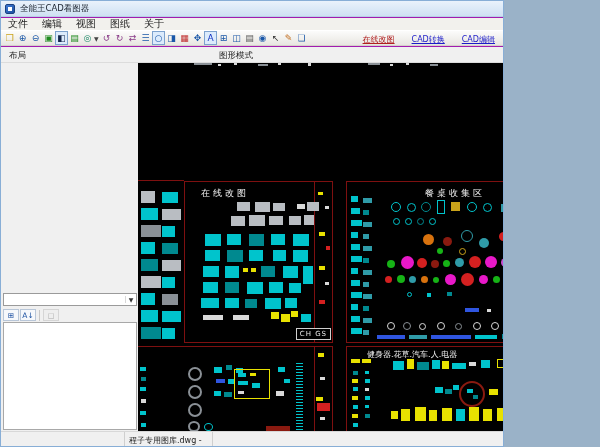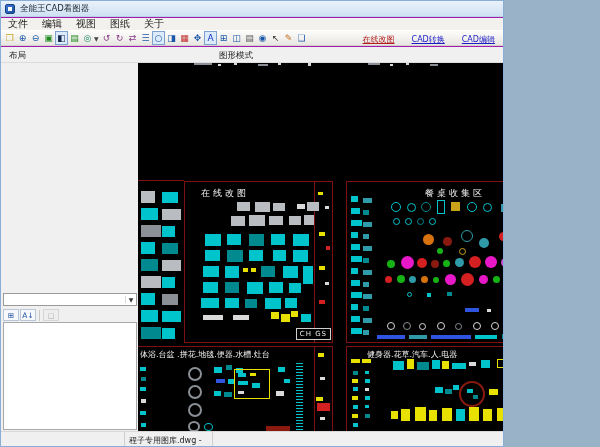--- a/index.html
+++ b/index.html
@@ -305,21 +305,20 @@
           <div class="bk" style="left: 210px; top: 27px; width: 22px; height: 28px; background: repeating-linear-gradient(rgb(138, 144, 150) 0px, rgb(138, 144, 150) 1px, rgba(0, 0, 0, 0) 1px, rgba(0, 0, 0, 0) 3px);"></div>
           <div class="bk" style="left: 212px; top: 62px; width: 6px; height: 3px; background: rgb(232, 225, 0);"></div>
           <div class="bk" style="left: 222px; top: 70px; width: 4px; height: 3px; background: rgb(217, 217, 217);"></div>
           <div class="bk" style="left: 212px; top: 80px; width: 6px; height: 4px; background: rgb(232, 225, 0);"></div>
           <div class="bk" style="left: 220px; top: 92px; width: 5px; height: 4px; background: rgb(212, 32, 32);"></div>
           <div class="bk" style="left: 212px; top: 104px; width: 6px; height: 3px; background: rgb(232, 225, 0);"></div>
           <div class="bk" style="left: 214px; top: 118px; width: 8px; height: 3px; background: rgb(217, 217, 217);"></div>
         </div>
 
       <div id="sec-c" class="sec">
-        <span class="sec-title">体浴.台盆 .拼花.地毯.便器.水槽.灶台</span>
         <div id="strip-c" class="strip"></div>
       <div class="bk" style="left: 4px; top: 20px; width: 6px; height: 4px; background: rgb(0, 196, 204);"></div>
           <div class="bk" style="left: 5px; top: 30px; width: 5px; height: 4px; background: rgb(0, 137, 143);"></div>
           <div class="bk" style="left: 4px; top: 40px; width: 6px; height: 4px; background: rgb(0, 196, 204);"></div>
           <div class="bk" style="left: 5px; top: 52px; width: 5px; height: 4px; background: rgb(217, 217, 217);"></div>
           <div class="bk" style="left: 4px; top: 64px; width: 6px; height: 4px; background: rgb(0, 196, 204);"></div>
           <div class="bk" style="left: 5px; top: 76px; width: 5px; height: 4px; background: rgb(0, 196, 204);"></div>
           <div class="bk" style="left: 52px; top: 20px; width: 14px; height: 14px; border: 2px solid rgb(138, 144, 150); border-radius: 50%;"></div>
           <div class="bk" style="left: 52px; top: 38px; width: 14px; height: 14px; border: 2px solid rgb(138, 144, 150); border-radius: 50%;"></div>
           <div class="bk" style="left: 52px; top: 56px; width: 14px; height: 14px; border: 2px solid rgb(138, 144, 150); border-radius: 50%;"></div>

